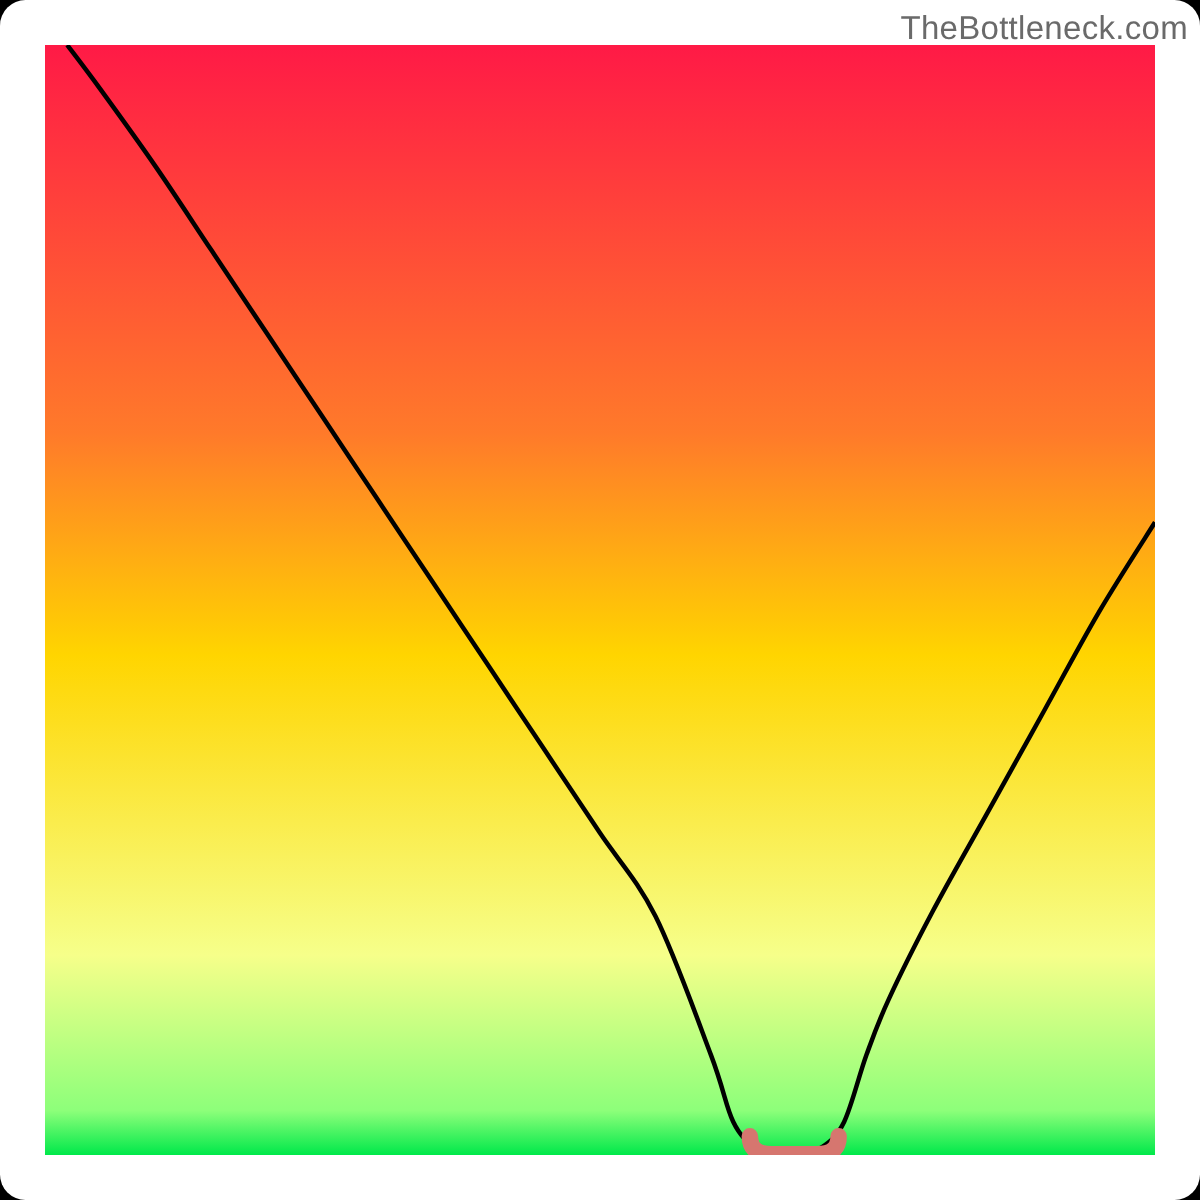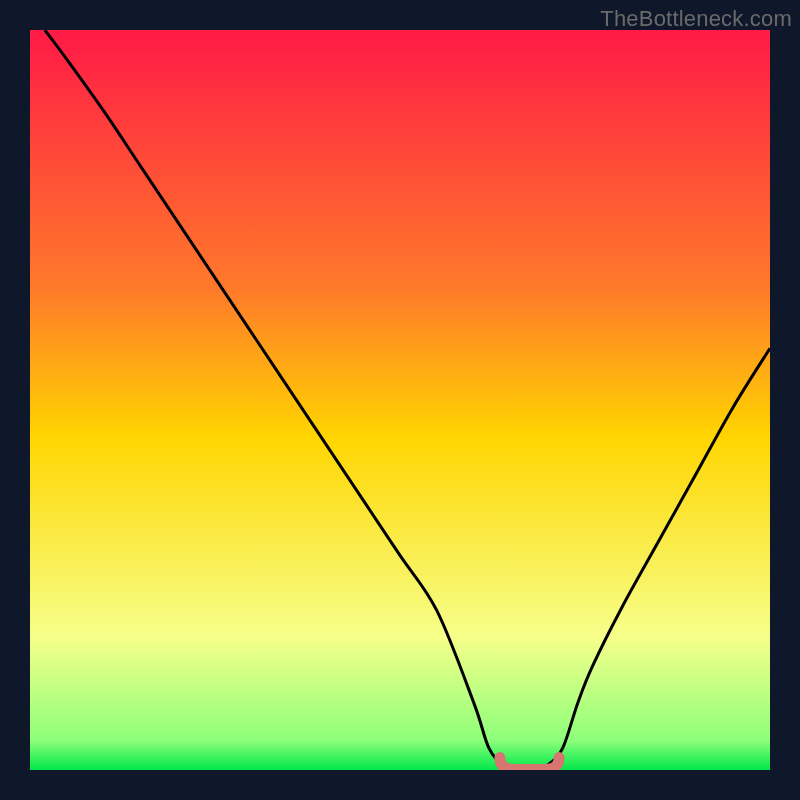--- a/index.html
+++ b/index.html
@@ -8,21 +8,22 @@
     width: 800px;
     height: 800px;
     background: #000;
     overflow: hidden;
     font-family: Arial, Helvetica, sans-serif;
   }
   .frame {
     position: relative;
     width: 800px;
     height: 800px;
-    background: #0f172a;
+    background: #ffffff;
+    border-radius: 17px;
   }
   .watermark {
     position: absolute;
     top: 6px;
     right: 8px;
     color: #6a6a6a;
     font-size: 22px;
     font-weight: 400;
     letter-spacing: 0.2px;
     z-index: 10;

